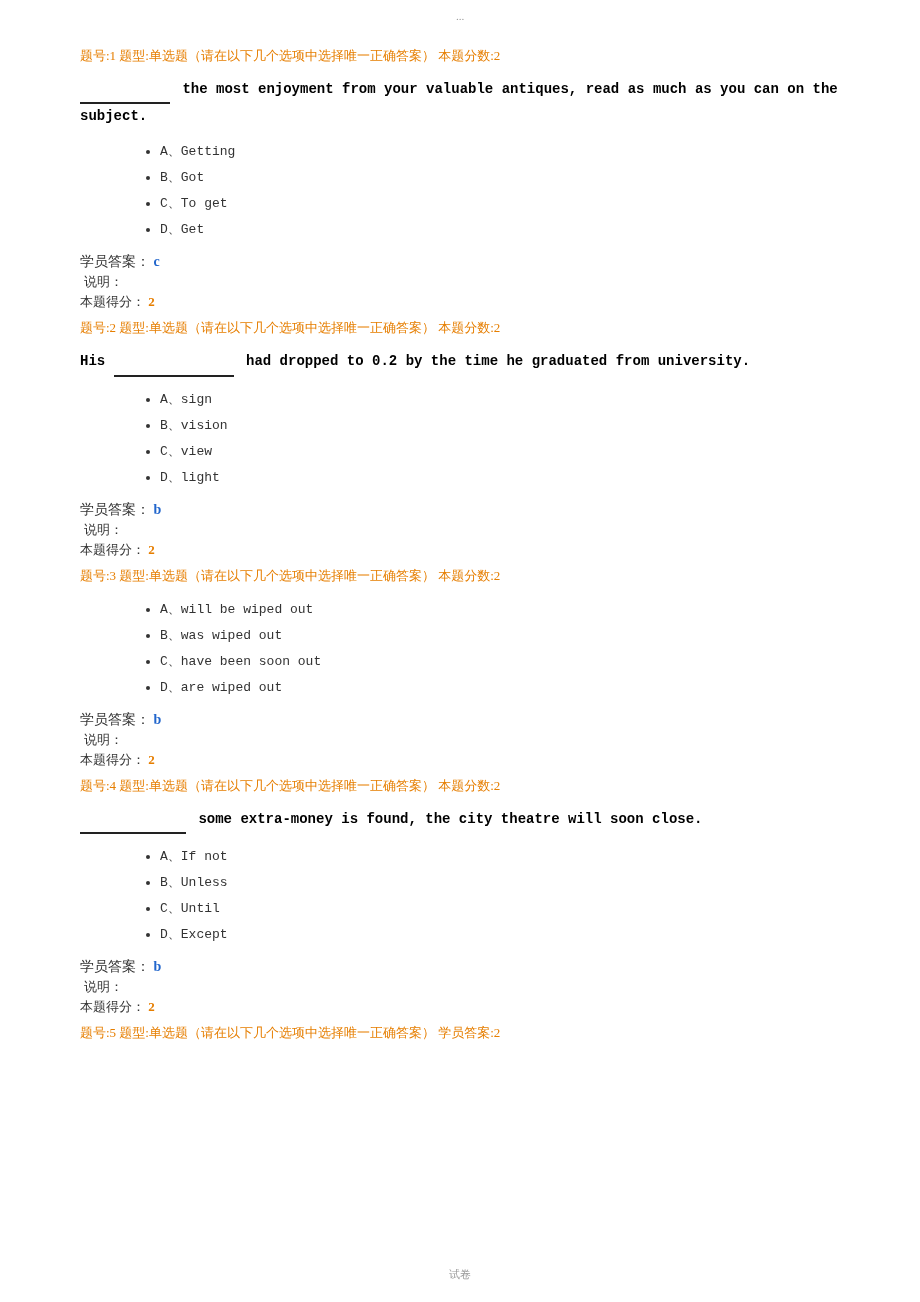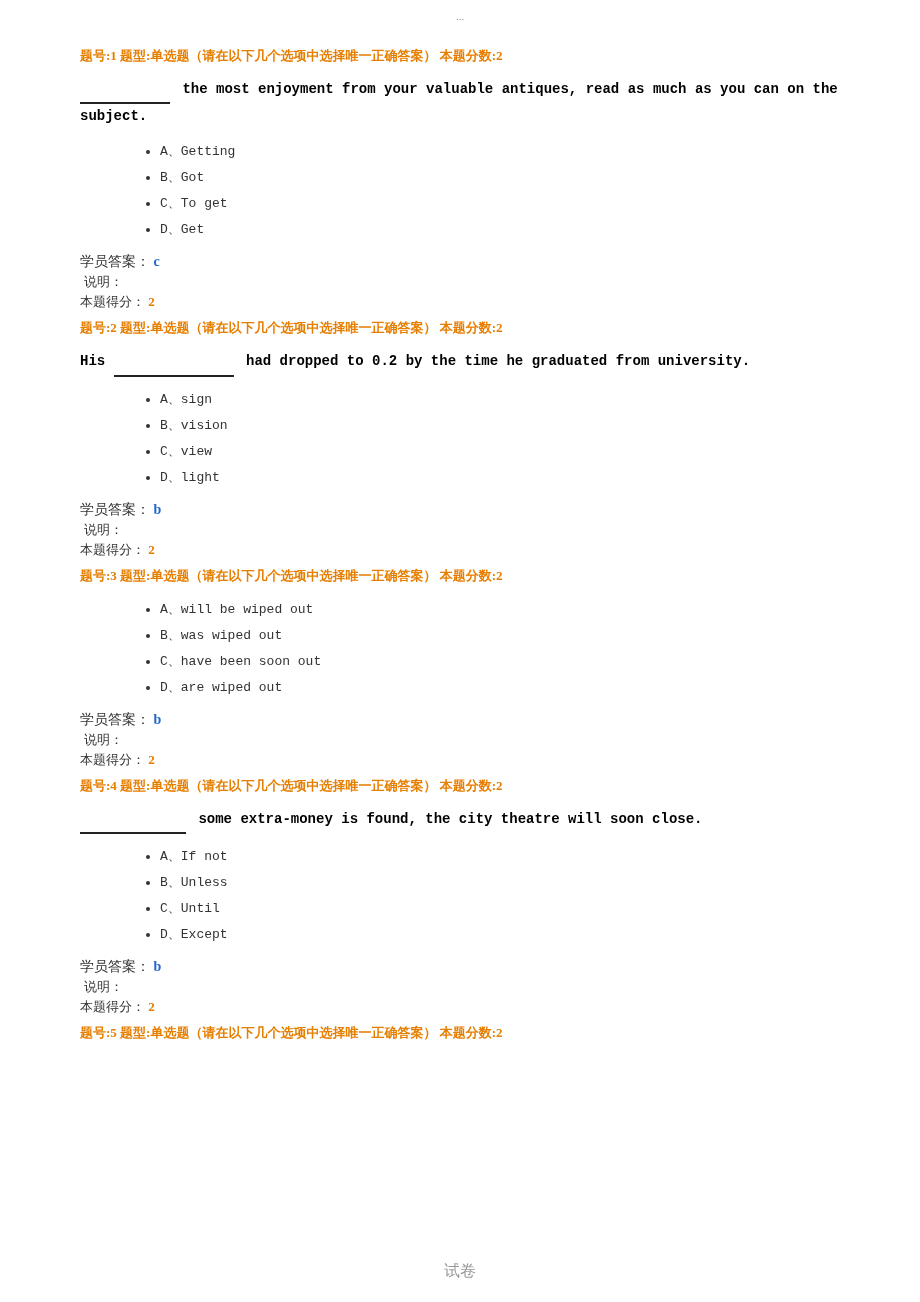--- a/index.html
+++ b/index.html
@@ -25,21 +25,21 @@
       color: #999;
     }
 
     .content {
       padding: 20px 80px 40px 80px;
     }
 
     .question-header {
       color: #e67e00;
       font-size: 13px;
-      font-weight: bold;
+      font-weight: normal;
       margin-bottom: 12px;
     }
 
     .question-body {
       font-family: "Courier New", Courier, monospace;
       font-size: 14px;
       font-weight: bold;
       color: #000000;
       margin-bottom: 10px;
       line-height: 1.8;
@@ -88,21 +88,21 @@
       margin: 2px 0 8px 0;
     }
 
     .score-value {
       color: #e67e00;
       font-weight: bold;
     }
 
     .page-footer {
       text-align: center;
-      font-size: 16px;
+      font-size: 11px;
       color: #999;
       position: absolute;
       bottom: 20px;
       width: 100%;
     }
   </style>
 </head>
 <body>
 
 <div class="page-header">
@@ -202,20 +202,20 @@
       <span>说明：</span>
       <span></span>
     </div>
     <div class="score-row">
       <span>本题得分：</span>
       <span class="score-value">2</span>
     </div>
   </div>
 
   <div class="question-block">
-    <div class="question-header">题号:5     题型:单选题（请在以下几个选项中选择唯一正确答案）        本题分数:2</div>
+    <div class="question-header">题号:5     题型:单选题（请在以下几个选项中选择唯一正确答案）        学员答案:2</div>
   </div>
 
 </div>
 
 <div class="page-footer">
   <span>试卷</span>
 </div>
 
 </body></html>

